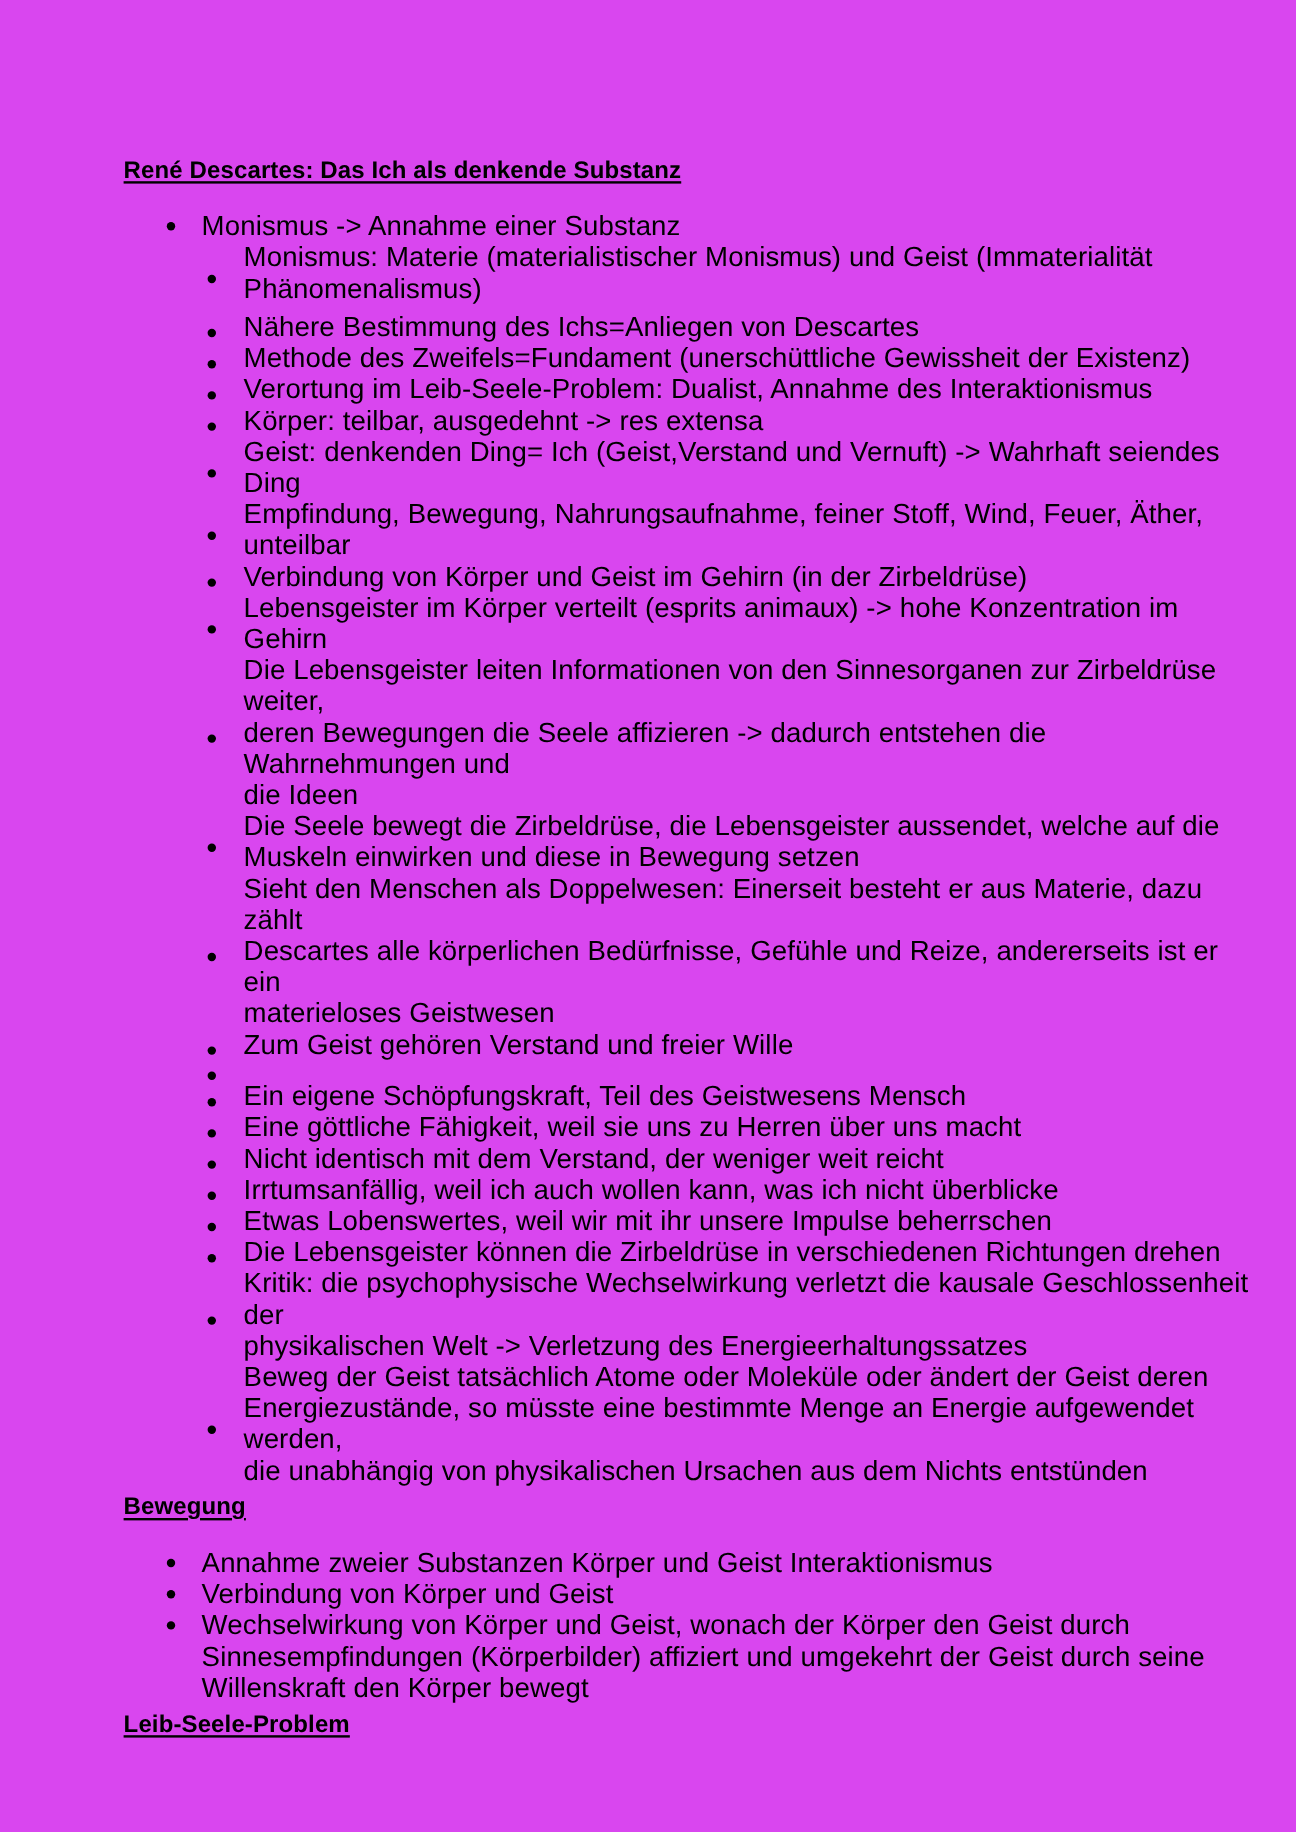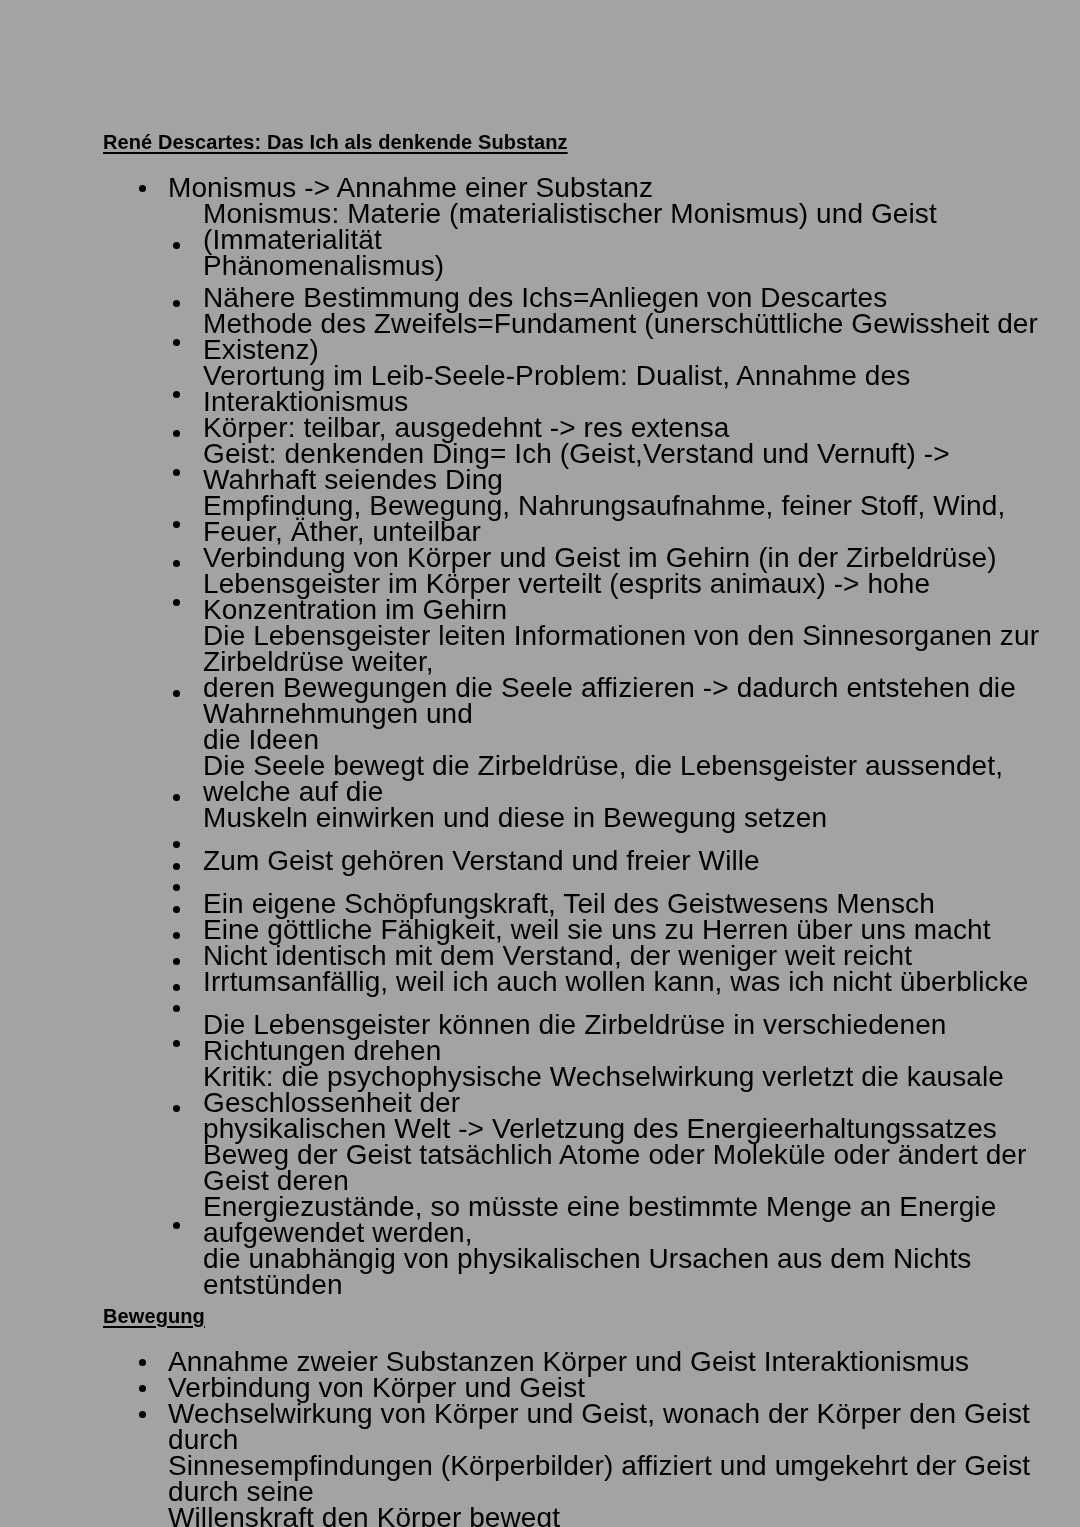--- a/index.html
+++ b/index.html
@@ -22,21 +22,21 @@
   .heading {
     font-size: 20px;
     font-weight: bold;
     line-height: 24px;
     margin: 0 0 21px 0;
     text-decoration: underline;
     text-decoration-thickness: 2px;
     text-underline-offset: 3px;
     letter-spacing: 0.1px;
   }
-  .items { font-size: 28px; line-height: 26px; }
+  .items { font-size: 23px; line-height: 26px; }
   .item { display: flex; align-items: flex-start; }
   .item.l1 { margin-left: 36px; }
   .item.l2 { margin-left: 70px; align-items: center; }
   .bullet { flex: 0 0 29px; }
   .item.l2 .bullet { flex-basis: 30px; }
   .bullet::before {
     content: "";
     display: block;
     width: 7px;
     height: 7px;
@@ -45,21 +45,21 @@
     margin-top: 10px;
   }
   .item-text {
     white-space: pre-line;
     letter-spacing: 0.1px;
   }
 </style>
 </head>
 <body>
 
-<main class="page" style="background: #a3a3a3; color: rgb(0, 0, 0);">
+<main class="page" style="background: #d946ef; color: rgb(0, 0, 0);">
 
   <section class="section">
     <h2 class="heading">René Descartes: Das Ich als denkende Substanz</h2>
     <div class="items">
         <div class="item l1">
           <span class="bullet"></span>
           <span class="item-text">Monismus -&gt; Annahme einer Substanz</span>
         </div>
         <div class="item l2">
           <span class="bullet"></span>
@@ -109,20 +109,23 @@
 deren Bewegungen die Seele affizieren -&gt; dadurch entstehen die Wahrnehmungen und
 die Ideen</span>
         </div>
         <div class="item l2">
           <span class="bullet"></span>
           <span class="item-text">Die Seele bewegt die Zirbeldrüse, die Lebensgeister aussendet, welche auf die
 Muskeln einwirken und diese in Bewegung setzen</span>
         </div>
         <div class="item l2">
           <span class="bullet"></span>
+          <span class="item-text">Sieht den Menschen als Doppelwesen: Einerseit besteht er aus Materie, dazu zählt
+Descartes alle körperlichen Bedürfnisse, Gefühle und Reize, andererseits ist er ein
+materieloses Geistwesen</span>
         </div>
         <div class="item l2">
           <span class="bullet"></span>
           <span class="item-text">Zum Geist gehören Verstand und freier Wille</span>
         </div>
         <div class="item l2">
           <span class="bullet"></span>
         </div>
         <div class="item l2">
           <span class="bullet"></span>
@@ -135,20 +138,21 @@
         <div class="item l2">
           <span class="bullet"></span>
           <span class="item-text">Nicht identisch mit dem Verstand, der weniger weit reicht</span>
         </div>
         <div class="item l2">
           <span class="bullet"></span>
           <span class="item-text">Irrtumsanfällig, weil ich auch wollen kann, was ich nicht überblicke</span>
         </div>
         <div class="item l2">
           <span class="bullet"></span>
+          <span class="item-text">Etwas Lobenswertes, weil wir mit ihr unsere Impulse beherrschen</span>
         </div>
         <div class="item l2">
           <span class="bullet"></span>
           <span class="item-text">Die Lebensgeister können die Zirbeldrüse in verschiedenen Richtungen drehen</span>
         </div>
         <div class="item l2">
           <span class="bullet"></span>
           <span class="item-text">Kritik: die psychophysische Wechselwirkung verletzt die kausale Geschlossenheit der
 physikalischen Welt -&gt; Verletzung des Energieerhaltungssatzes</span>
         </div>

